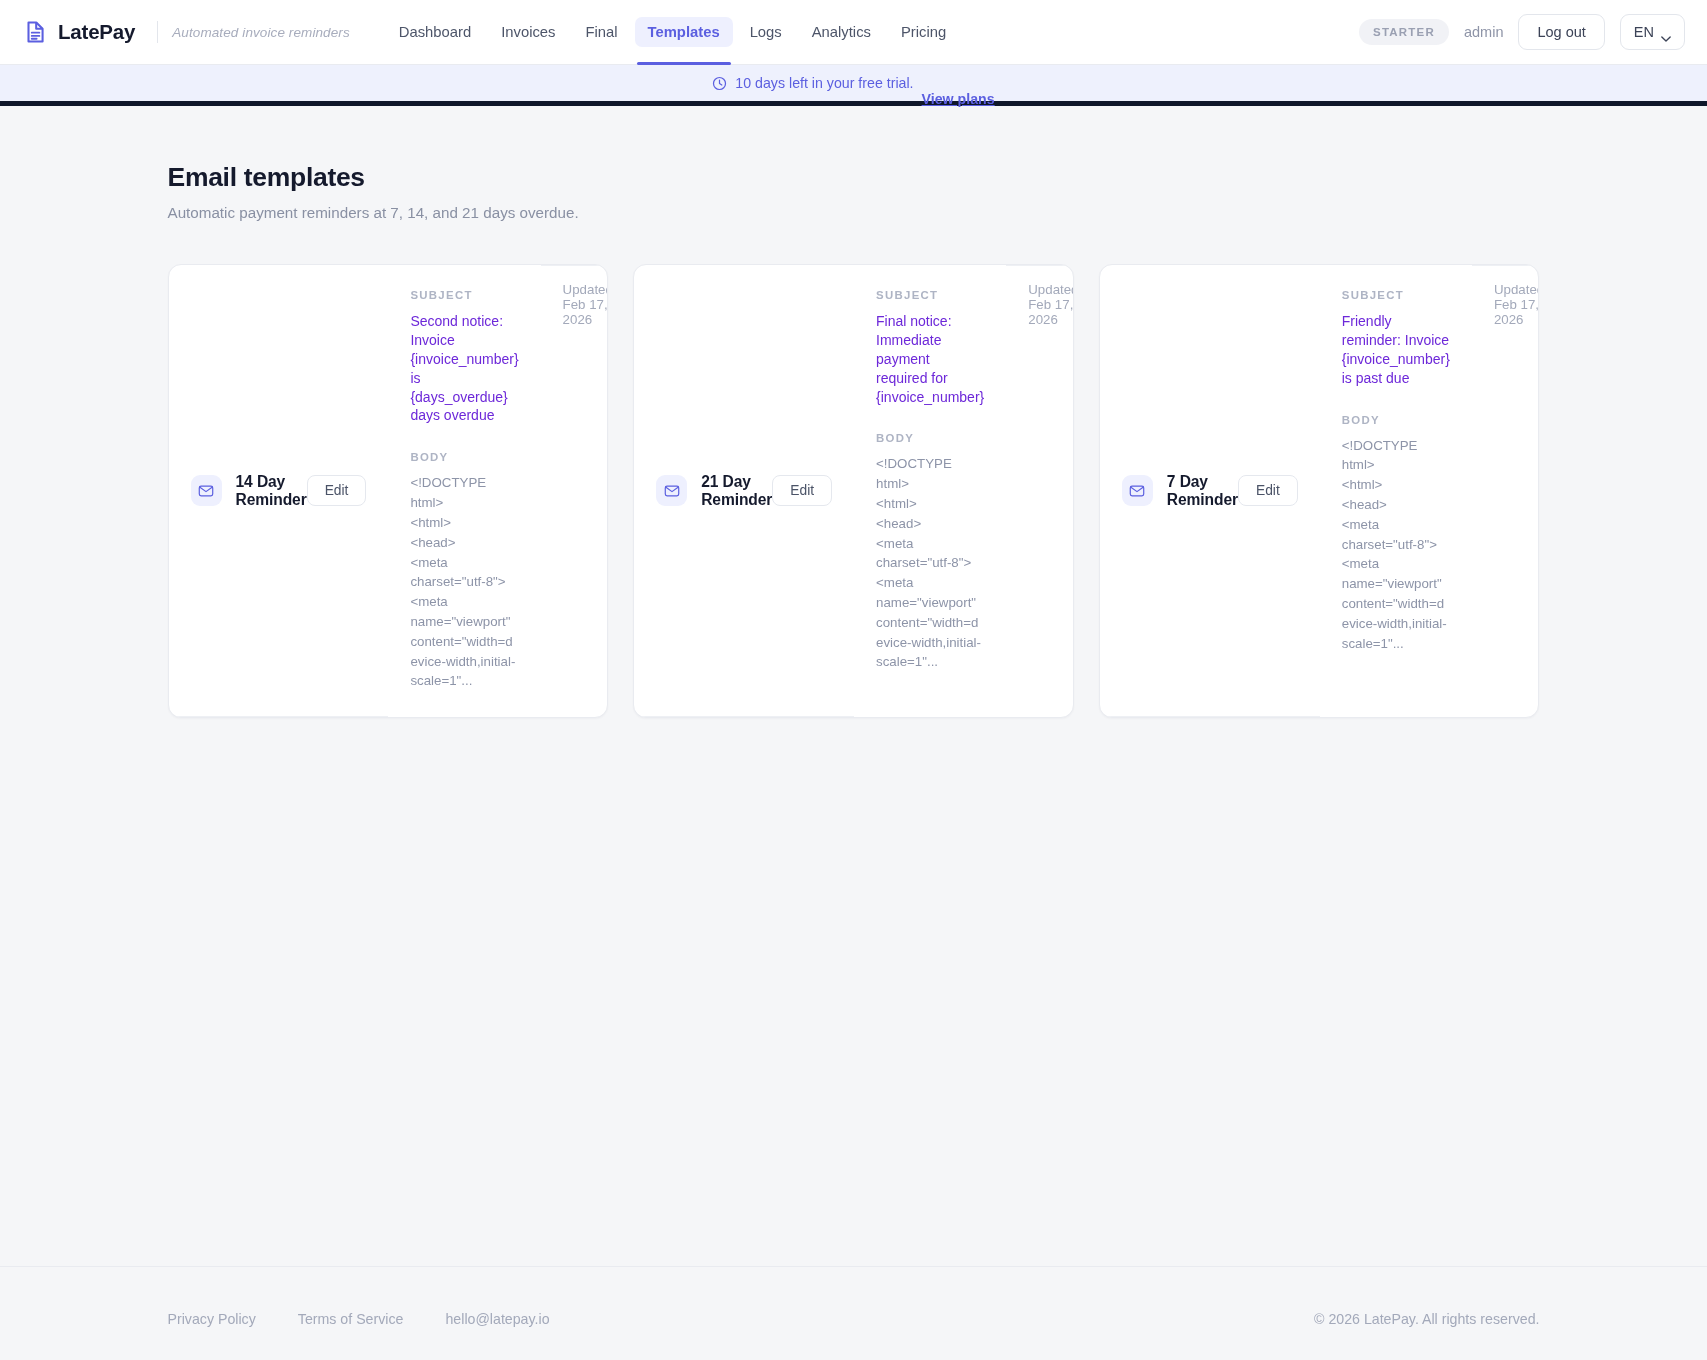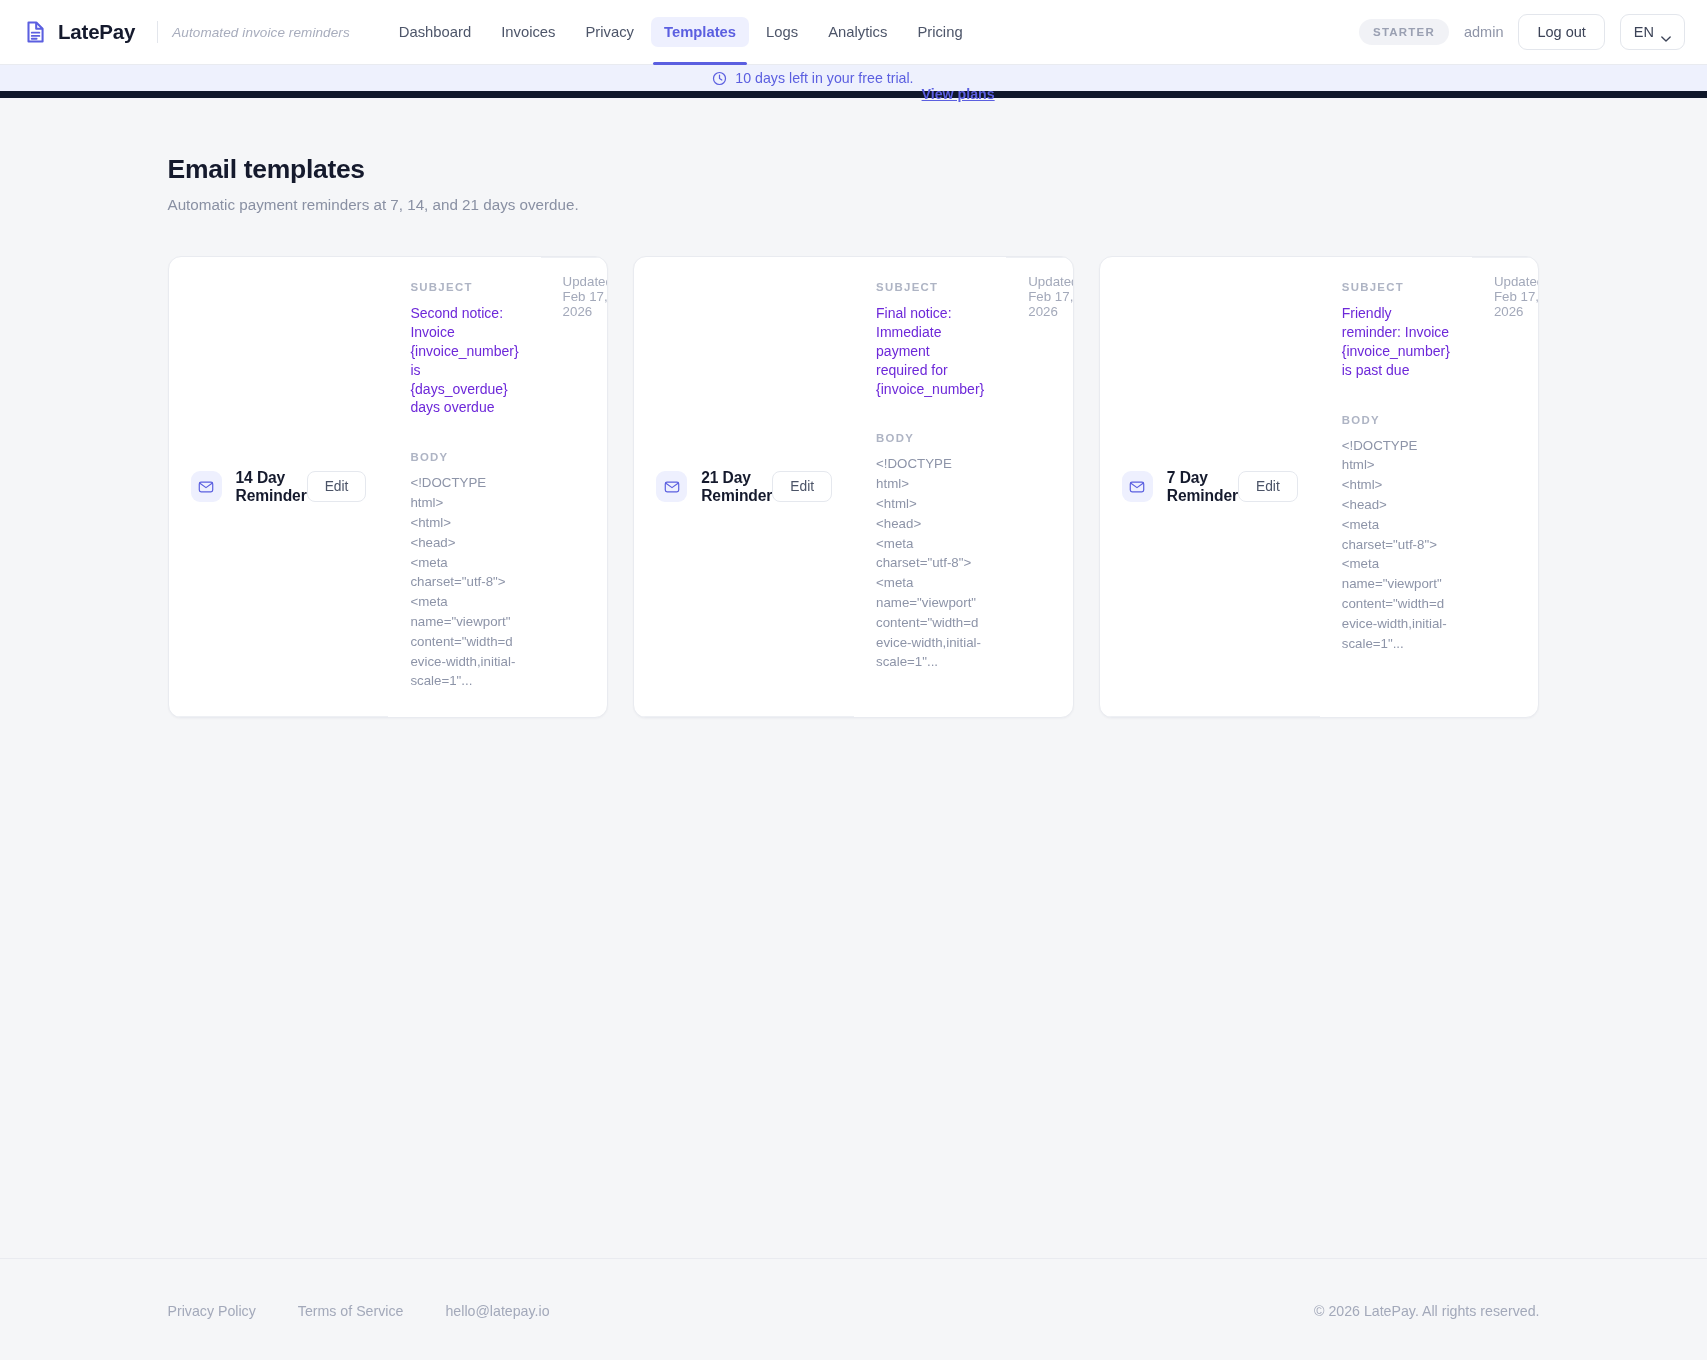--- a/index.html
+++ b/index.html
@@ -118,29 +118,29 @@
     color: #3c4357;
     cursor: pointer;
     display: flex;
     align-items: center;
     gap: 7px;
   }
   .chev { width: 10px; height: 6px; display: block; }
 
   
   .trial-banner {
-    height: 33px;
+    height: 41px;
     background: #eef1fd;
     display: flex;
     align-items: center;
     justify-content: center;
     gap: 8px;
     font-size: 14.2px;
     color: #5b5fe0;
-    border-bottom: 7px solid #0f172a;
+    border-bottom: 5px solid #0f172a;
   }
   .clock-icon { width: 15px; height: 15px; display: block; }
   .trial-link {
     color: #5b5fe0;
     text-decoration: underline;
     font-weight: 600;
     cursor: pointer;
     margin-top: 31px;
   }
 
@@ -217,21 +217,21 @@
     font-weight: 700;
     letter-spacing: 1.3px;
     color: #aeb4c4;
   }
   .subject-text {
     margin-top: 11px;
     font-size: 14px;
     color: #6d28d9;
     line-height: 1.35;
   }
-  .body-label { margin-top: 34px; }
+  .body-label { margin-top: 26px; }
   .body-code {
     margin-top: 10px;
     font-size: 13.3px;
     color: #8d94a8;
     line-height: 1.49;
     white-space: pre-wrap;
     word-break: break-word;
     font-family: "Liberation Sans", sans-serif;
   }
   .tcard-foot {
@@ -285,21 +285,21 @@
       </span>
       <span class="brand-name">LatePay</span>
     </div>
 
     <div class="brand-divider"></div>
     <div class="tagline">Automated invoice reminders</div>
 
     <nav class="nav">
       <div class="nav-item">Dashboard</div>
       <div class="nav-item">Invoices</div>
-      <div class="nav-item">Privacy</div>
+      <div class="nav-item">Final</div>
       <div class="nav-item active">Templates</div>
       <div class="nav-item">Logs</div>
       <div class="nav-item">Analytics</div>
       <div class="nav-item">Pricing</div>
     </nav>
 
     <div class="top-right">
       <div class="plan-badge">STARTER</div>
       <div class="user-name">admin</div>
       <button class="btn-outline">Log out</button>

